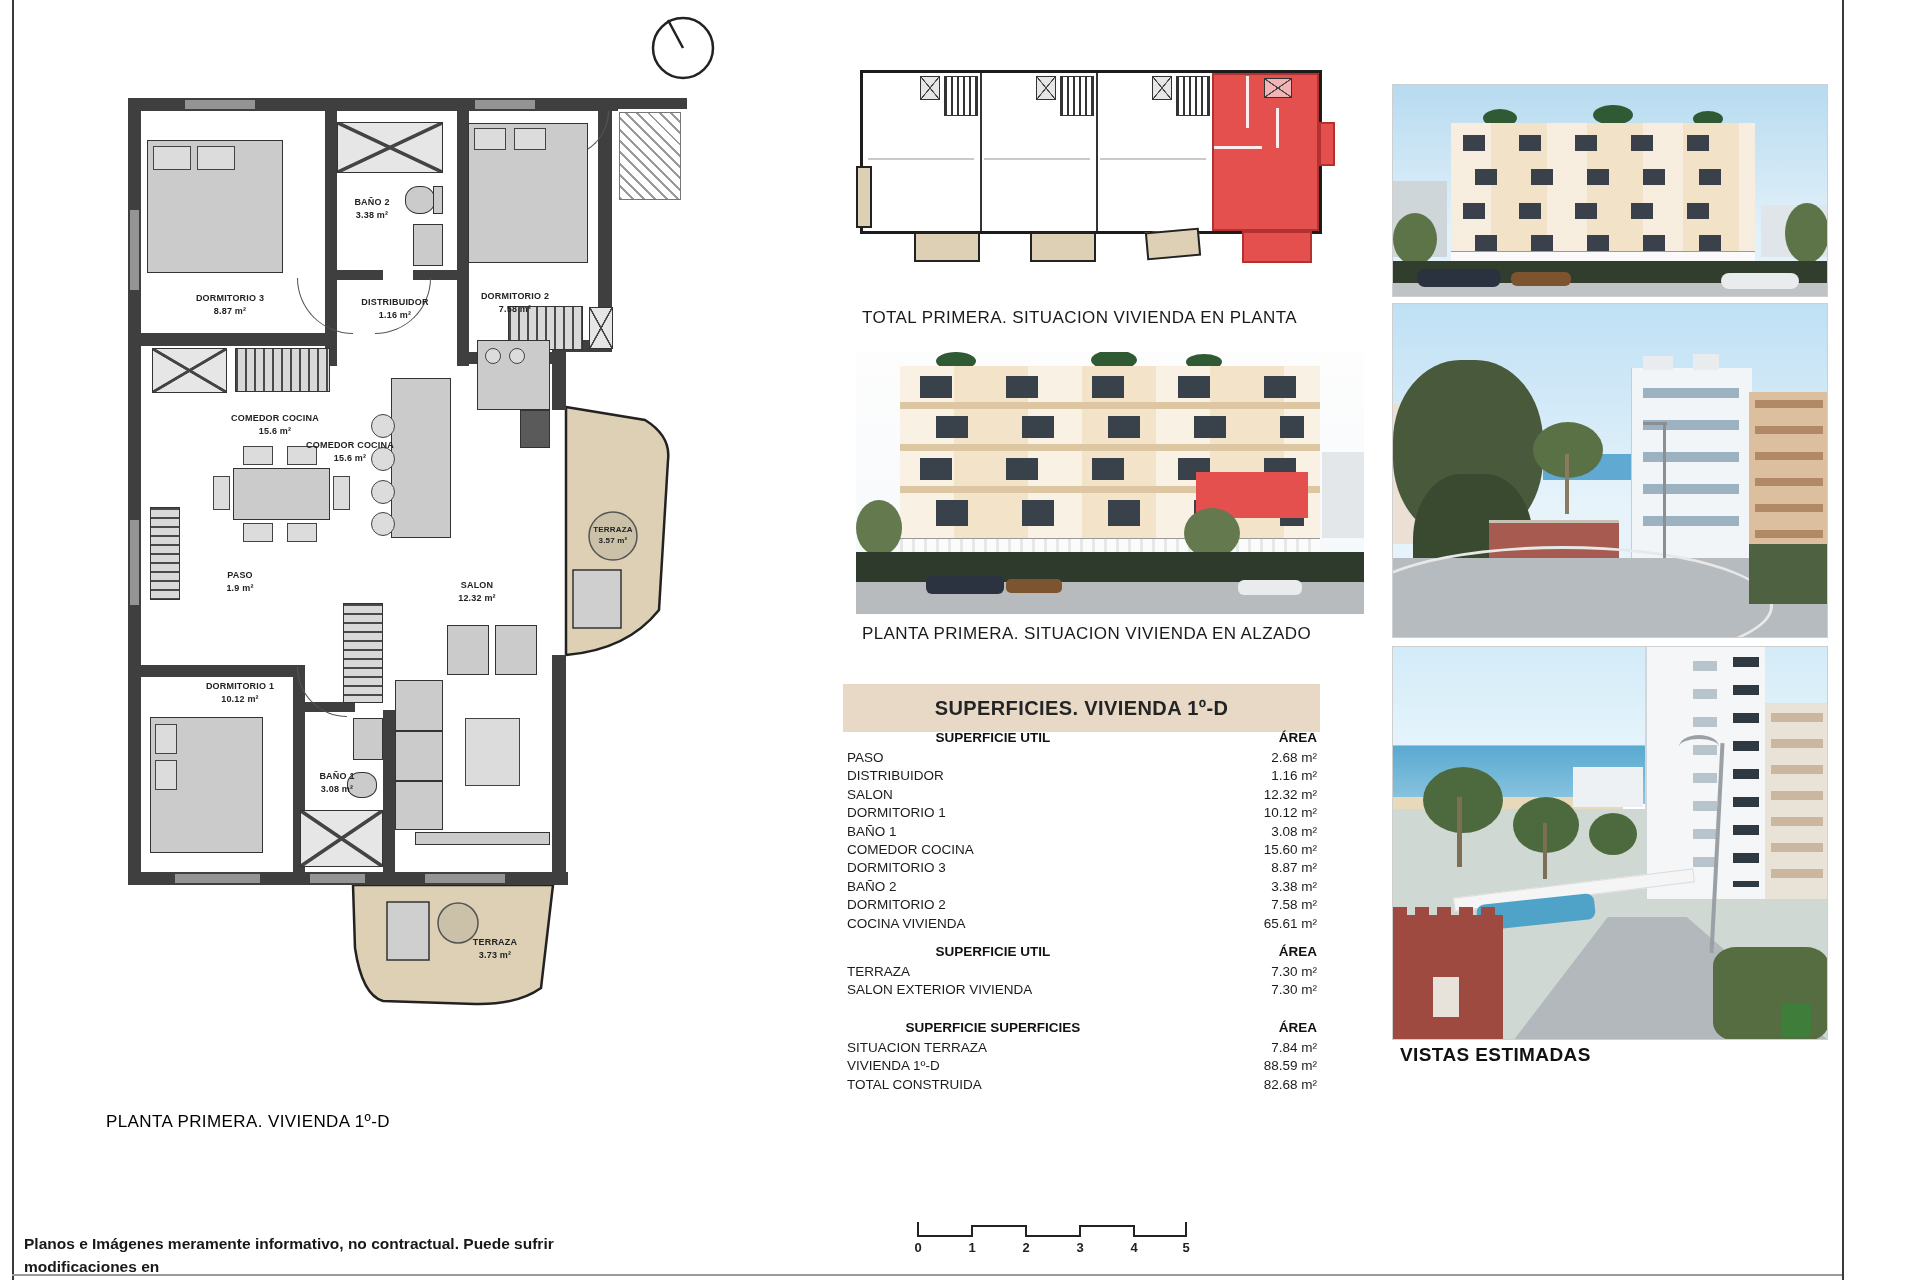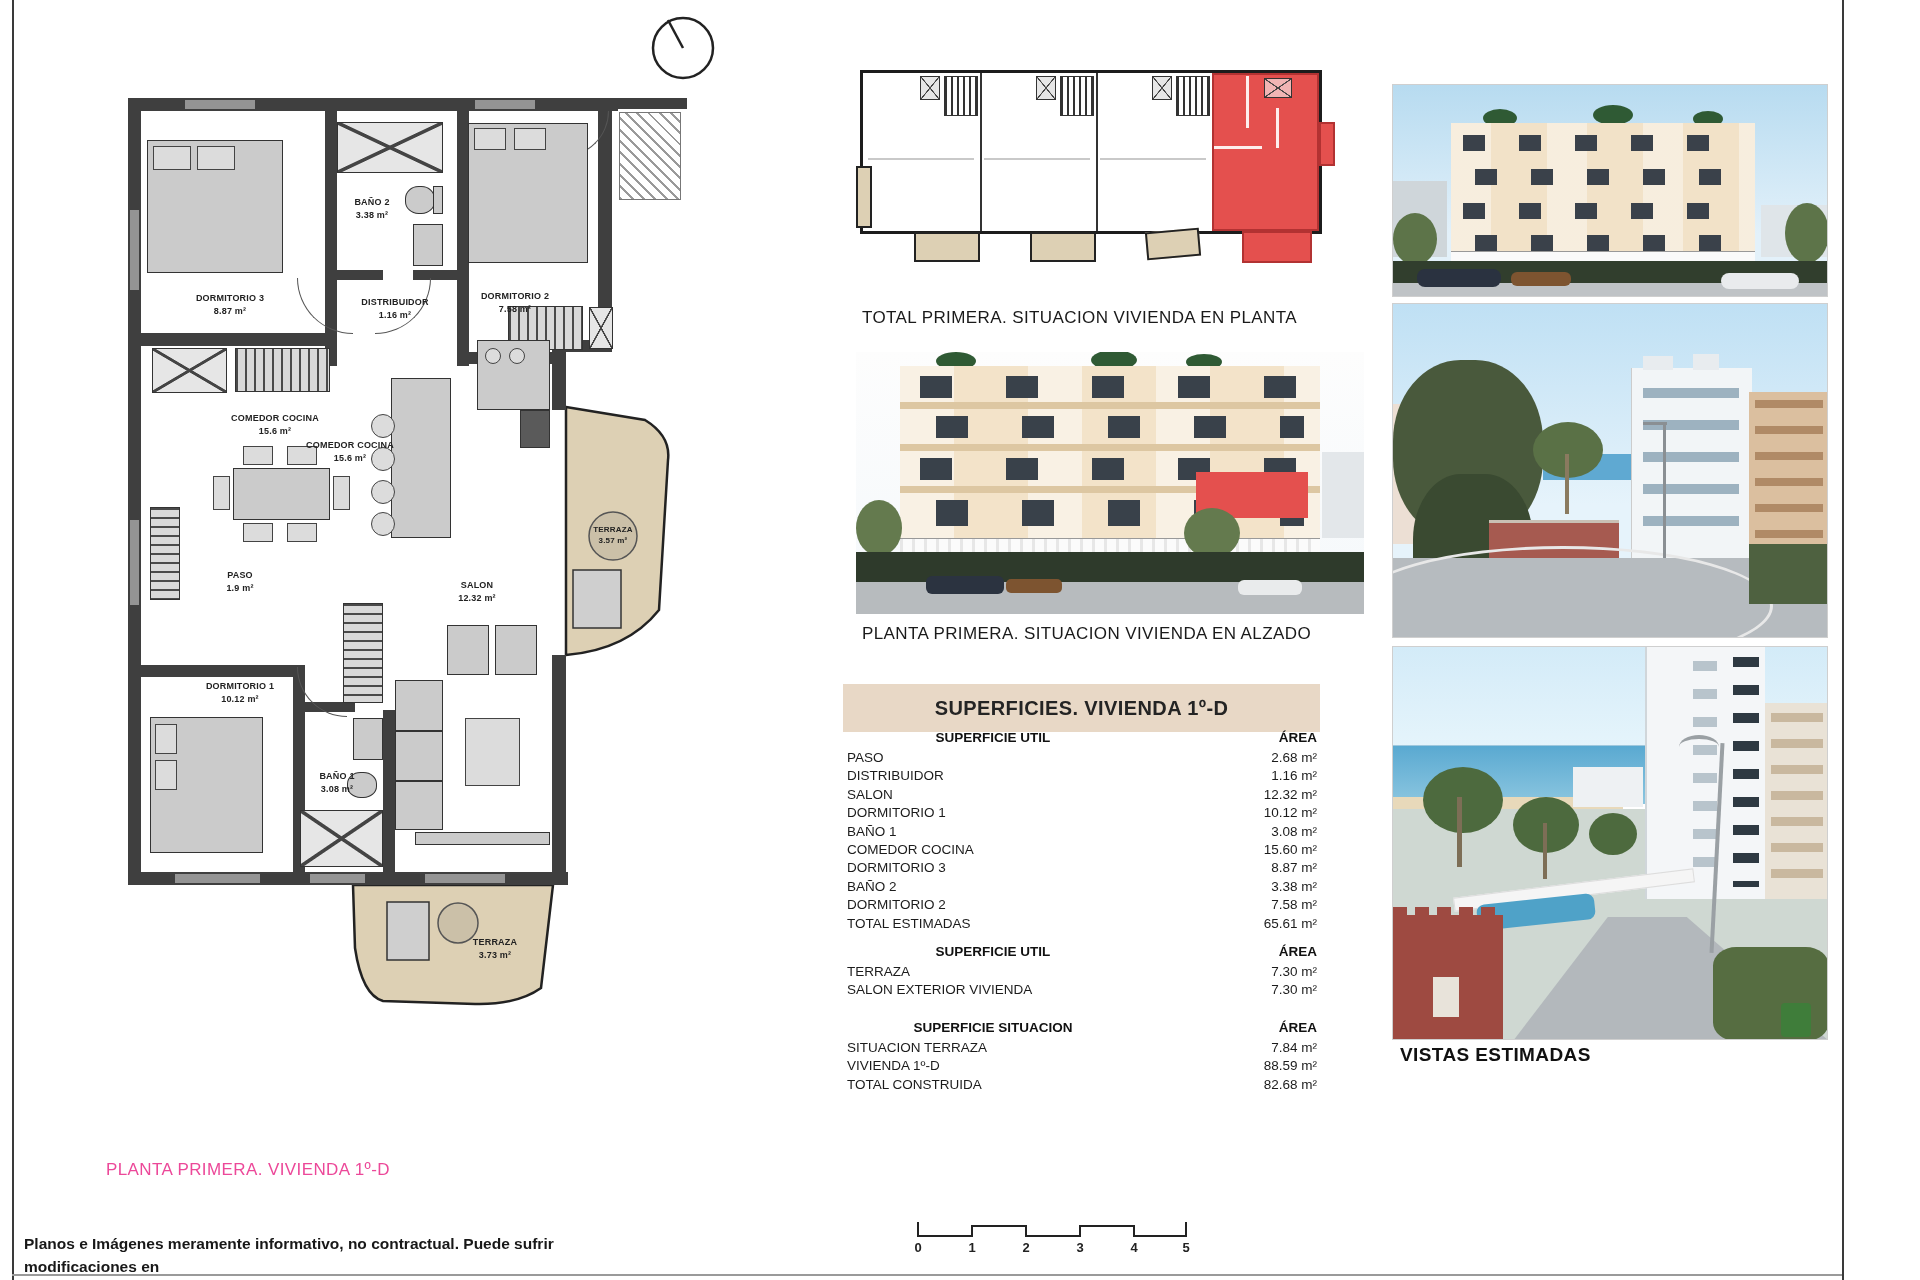--- a/index.html
+++ b/index.html
@@ -43,21 +43,21 @@
   #surfaces{position:absolute;left:843px;top:684px;width:477px;}
   .band{height:48px;background:#e8d8c6;display:flex;align-items:center;justify-content:center;font-size:20px;font-weight:bold;letter-spacing:.4px;color:#242424;}
   .ssec{position:absolute;left:0;width:477px;}
   .shead{position:relative;height:19px;font-size:13.5px;font-weight:bold;color:#111;}
   .shead .h{position:absolute;left:40px;width:220px;text-align:center;}
   .shead .a{position:absolute;right:3px;}
   .srow{display:flex;height:18.4px;font-size:13.5px;color:#1c1c1c;line-height:18.4px;}
   .srow .lbl{padding-left:4px;}
   .srow .val{margin-left:auto;padding-right:3px;}
   
-  #plan-caption{position:absolute;left:106px;top:1160px;font-size:17px;letter-spacing:.4px;color:#ec4899;}
+  #plan-caption{position:absolute;left:106px;top:1112px;font-size:17px;letter-spacing:.4px;color:#000000;}
   #vistas{position:absolute;left:1400px;top:1044px;font-size:19px;font-weight:bold;letter-spacing:.4px;color:#111;}
   #disclaimer{position:absolute;left:24px;top:1232px;width:640px;font-size:15.5px;font-weight:bold;line-height:23px;color:#181818;}
   #scalebar{position:absolute;left:912px;top:1212px;width:280px;height:46px;}
   .snum{position:absolute;top:28px;width:14px;margin-left:-7px;text-align:center;font-size:13px;font-weight:bold;color:#222;}
 </style>
 </head>
 <body>
 
 <div class="frame-v" style="left:12px;"></div>
 <div class="frame-v" style="left:1842px;"></div>
@@ -312,21 +312,21 @@
       </div>
     <div class="srow">
         <span class="lbl">BAÑO 2</span>
         <span class="val">3.38 m²</span>
       </div>
     <div class="srow">
         <span class="lbl">DORMITORIO 2</span>
         <span class="val">7.58 m²</span>
       </div>
     <div class="srow">
-        <span class="lbl">TOTAL ESTIMADAS</span>
+        <span class="lbl">COCINA VIVIENDA</span>
         <span class="val">65.61 m²</span>
       </div>
   </div>
 
   <div class="ssec" style="top:260px;">
     <div class="shead">
       <span class="h">SUPERFICIE UTIL</span>
       <span class="a">ÁREA</span>
     </div>
     <div class="srow">
@@ -334,21 +334,21 @@
         <span class="val">7.30 m²</span>
       </div>
     <div class="srow">
         <span class="lbl">SALON EXTERIOR VIVIENDA</span>
         <span class="val">7.30 m²</span>
       </div>
   </div>
 
   <div class="ssec" style="top:336px;">
     <div class="shead">
-      <span class="h">SUPERFICIE SITUACION</span>
+      <span class="h">SUPERFICIE SUPERFICIES</span>
       <span class="a">ÁREA</span>
     </div>
     <div class="srow">
         <span class="lbl">SITUACION TERRAZA</span>
         <span class="val">7.84 m²</span>
       </div>
     <div class="srow">
         <span class="lbl">VIVIENDA 1º-D</span>
         <span class="val">88.59 m²</span>
       </div>

